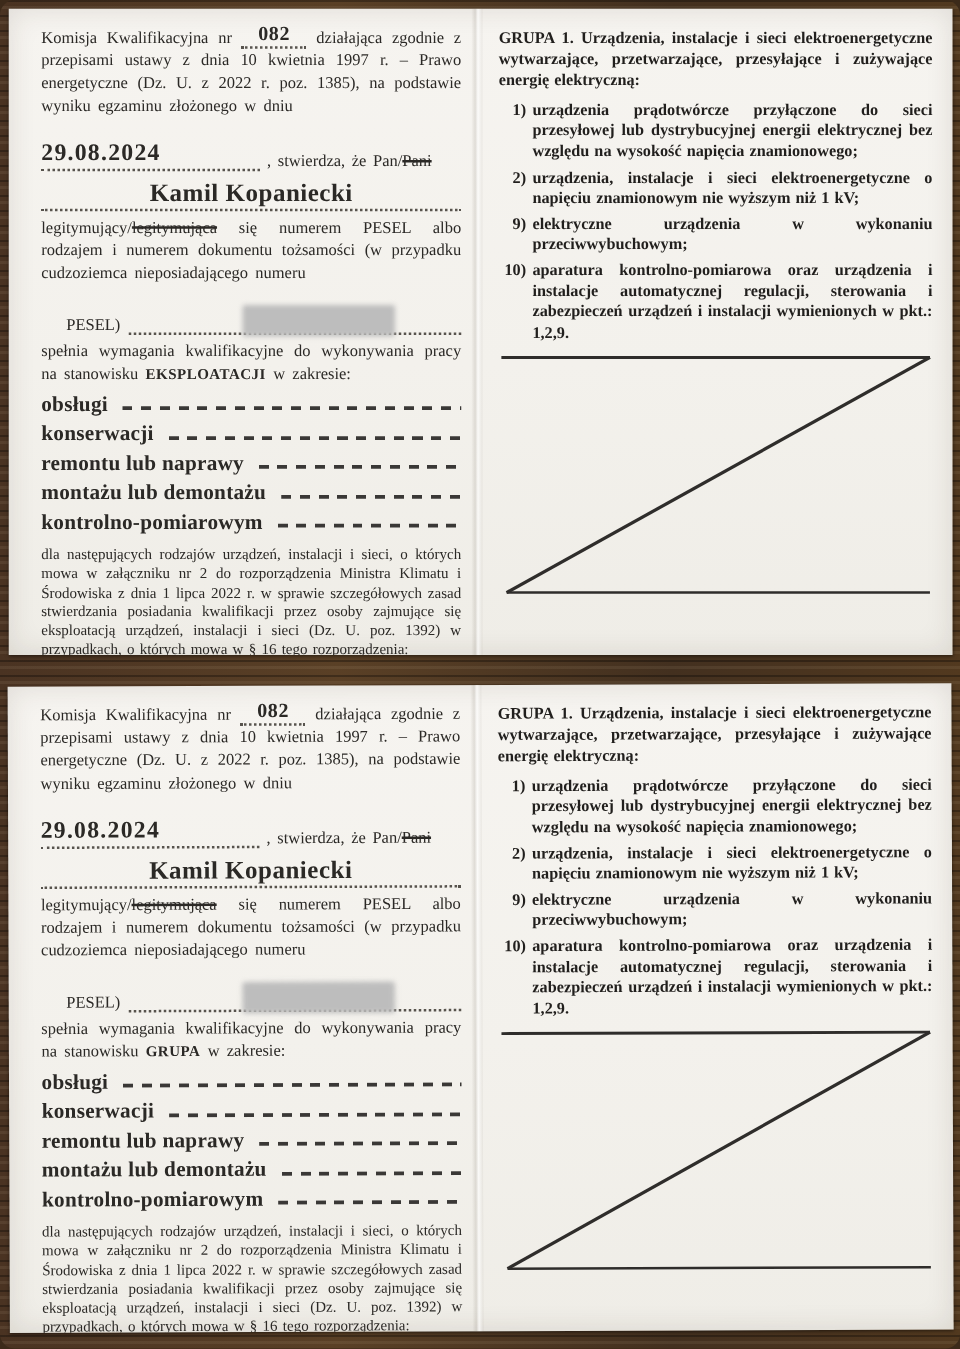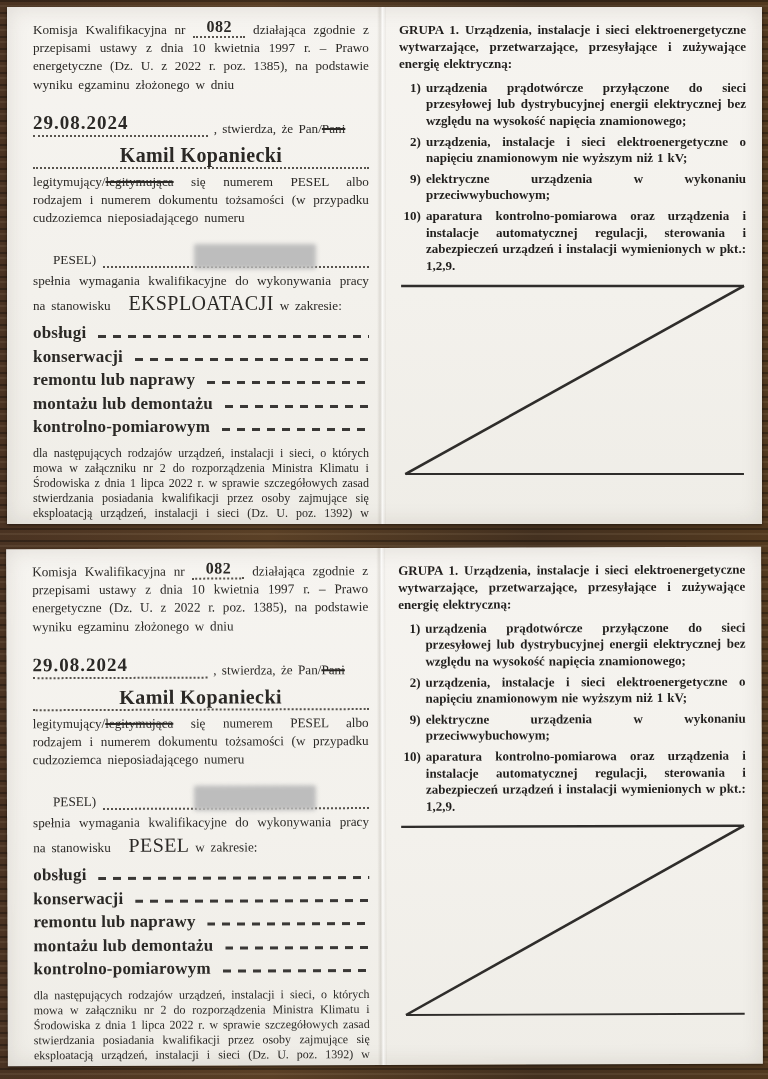--- a/index.html
+++ b/index.html
@@ -7,20 +7,21 @@
 
   .scene{
     width:768px;height:1079px;box-sizing:border-box;
     padding:7px 6px 14px 7px;
     display:flex;flex-direction:column;gap:24px;
     background:
       repeating-linear-gradient(to bottom,
         rgba(0,0,0,.30) 0 2px, rgba(0,0,0,0) 2px 5px,
         rgba(255,235,200,.07) 5px 7px, rgba(0,0,0,0) 7px 12px),
       linear-gradient(90deg,#4a3322,#5a4026 35%,#43301f 70%,#52391f);
+    border-radius: 12px;
   }
 
   .paper{
     flex:1;min-height:0;position:relative;display:flex;overflow:hidden;
     background:linear-gradient(180deg,#f6f4f0 0%,#f3f1ec 55%,#efede7 100%);
     box-shadow:inset 0 0 22px rgba(60,45,25,.12), 0 1px 3px rgba(0,0,0,.55);
   }
   .paper.tilt{transform:rotate(-0.2deg);}
 
   .page-left{
@@ -50,21 +51,21 @@
   .name-row{border-bottom:2px dotted #57534d;text-align:center;margin-top:7px;}
   .name-value{font-weight:700;font-size:20px;letter-spacing:.4px;}
 
   .struck{text-decoration:line-through;text-decoration-thickness:2px;}
 
   .pesel-row{display:flex;align-items:flex-end;margin-top:22px;font-size:13.2px;}
   .pesel-label{padding-right:7px;margin-left:20px;}
   .pesel-fill{flex:1;border-bottom:2px dotted #57534d;position:relative;height:16px;}
   .redact{position:absolute;left:34%;width:46%;height:25px;bottom:-3px;background:#bdbdbd;filter:blur(2px);border-radius:2px;}
 
-  .pos-type{font-weight:400;font-size:20px;letter-spacing:.4px;margin-left:12px;}
+  .pos-type{font-weight:700;font-size:12px;letter-spacing:.4px;}
 
   .scope-list{margin-top:5px;}
   .scope-row{display:flex;align-items:center;margin-top:1px;}
   .scope-label{font-weight:700;font-size:17px;line-height:1.32;white-space:nowrap;letter-spacing:.2px;}
   .scope-dashes{flex:1;height:3px;margin-left:12px;margin-top:5px;
     background:repeating-linear-gradient(90deg,#3a3836 0 8px,rgba(0,0,0,0) 8px 15px);}
 
   .grupa-head{margin:0 0 7px 0;font-size:13px;line-height:1.3;text-align:justify;word-spacing:.8px;}
   .g-item{display:flex;margin-top:4px;font-size:13px;line-height:1.28;}
   .g-num{min-width:27px;text-align:right;padding-right:5px;box-sizing:border-box;}
@@ -183,21 +184,21 @@
         <span>się numerem PESEL albo rodzajem i numerem dokumentu tożsamości (w przypadku cudzoziemca nieposiadającego numeru</span></p>
 
       <div class="pesel-row">
         <span class="pesel-label">PESEL)</span>
         <span class="pesel-fill">
             <span class="redact"></span>
           </span>
       </div>
 
       <p class="p-just" style="margin-top:4px;"><span>spełnia wymagania kwalifikacyjne do wykonywania pracy na stanowisku</span>
-        <span class="pos-type">PESEL</span>
+        <span class="pos-type">GRUPA</span>
         <span>w zakresie:</span></p>
 
       <div class="scope-list">
         <div class="scope-row">
             <span class="scope-label">obsługi</span>
             <span class="scope-dashes"></span>
           </div>
         <div class="scope-row">
             <span class="scope-label">konserwacji</span>
             <span class="scope-dashes"></span>

